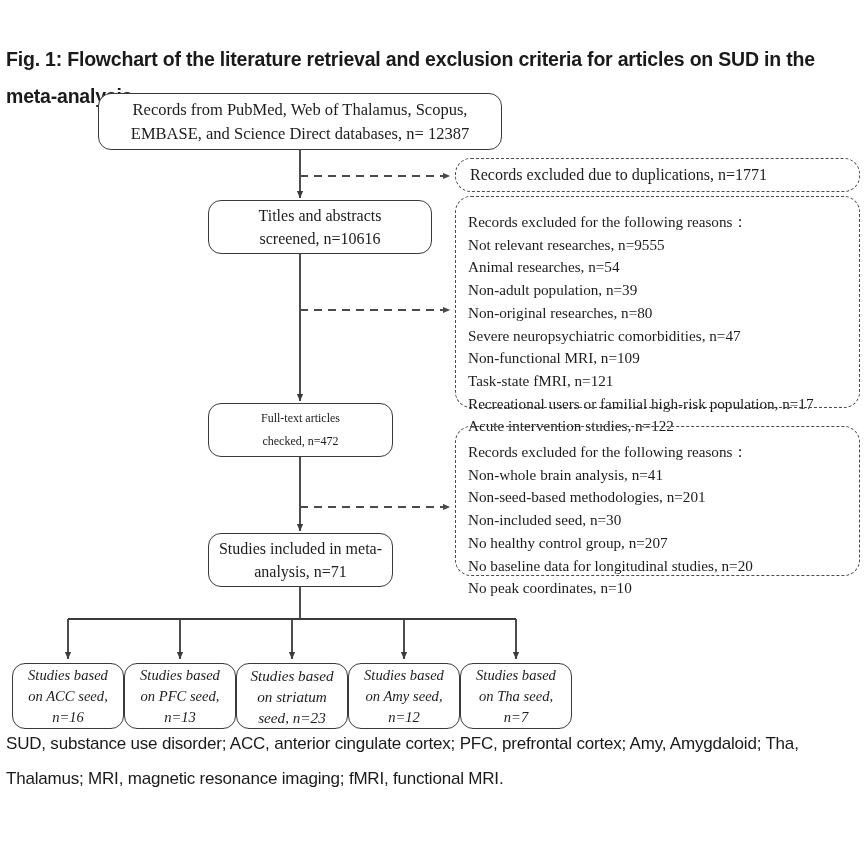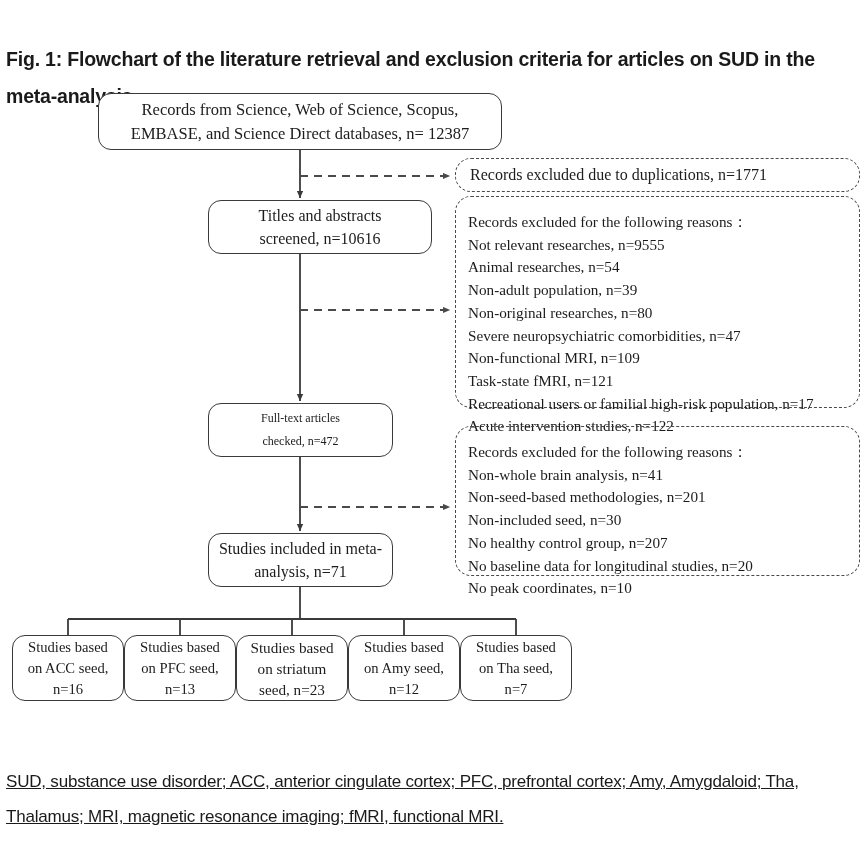--- a/index.html
+++ b/index.html
@@ -25,28 +25,27 @@
     font-size: 19.5px;
     line-height: 37px;
     letter-spacing: -0.2px;
     color: #1a1a1a;
     margin-top: 37px;
   }
 
   
   #figure-footnote {
     position: absolute;
-    left: 6px; top: 764px;
+    left: 6px; top: 726px;
     width: 856px;
     font-family: "Liberation Sans", sans-serif;
     font-size: 17px;
     line-height: 35px;
     letter-spacing: -0.2px;
     color: #1a1a1a;
-    text-decoration: underline;
   }
 
   
   #flowchart {
     position: absolute;
     left: 0; top: 86px;
     width: 868px; height: 672px;
   }
   #flow-svg {
     position: absolute;
@@ -97,23 +96,23 @@
     left: 455px; top: 340px; width: 405px; height: 150px;
     font-size: 15.2px; line-height: 22.7px;
     align-items: flex-start; justify-content: flex-start;
     padding: 14px 8px 0 12px; text-align: left;
   }
   .excl-line { white-space: nowrap; display: block; }
 
   
   .seed-box {
     position: absolute;
-    top: 549px;
+    top: 577px;
     width: 112px; height: 66px;
-    font-size: 14.6px; line-height: 21px;
+    font-size: 14.6px; line-height: 21px; font-style: italic;
   }
   #seed-0 { left: 12px; }
   #seed-1 { left: 124px; }
   #seed-2 { left: 236px; }
   #seed-3 { left: 348px; }
   #seed-4 { left: 460px; }
   #seed-2 .node-text { font-size: 15.2px; }
 </style>
 </head>
 <body>
@@ -149,21 +148,21 @@
     <line x1="68" y1="533" x2="516" y2="533" stroke="#3a3a3a" stroke-width="1.8"></line>
     <line x1="68" y1="533" x2="68" y2="573" stroke="#3a3a3a" stroke-width="1.8" marker-end="url(#arrow-solid)"></line>
     <line x1="180" y1="533" x2="180" y2="573" stroke="#3a3a3a" stroke-width="1.8" marker-end="url(#arrow-solid)"></line>
     <line x1="292" y1="533" x2="292" y2="573" stroke="#3a3a3a" stroke-width="1.8" marker-end="url(#arrow-solid)"></line>
     <line x1="404" y1="533" x2="404" y2="573" stroke="#3a3a3a" stroke-width="1.8" marker-end="url(#arrow-solid)"></line>
     <line x1="516" y1="533" x2="516" y2="573" stroke="#3a3a3a" stroke-width="1.8" marker-end="url(#arrow-solid)"></line>
   </svg>
 
   <div class="node solid" id="box-records">
     <div class="node-text">
-      <span>Records from Science, Web of Science, Scopus,</span><br>
+      <span>Records from PubMed, Web of Thalamus, Scopus,</span><br>
       <span>EMBASE, and Science Direct databases, n= 12387</span>
     </div>
   </div>
 
   <div class="node solid" id="box-screened">
     <div class="node-text">
       <span>Titles and abstracts</span><br>
       <span>screened, n=10616</span>
     </div>
   </div>

